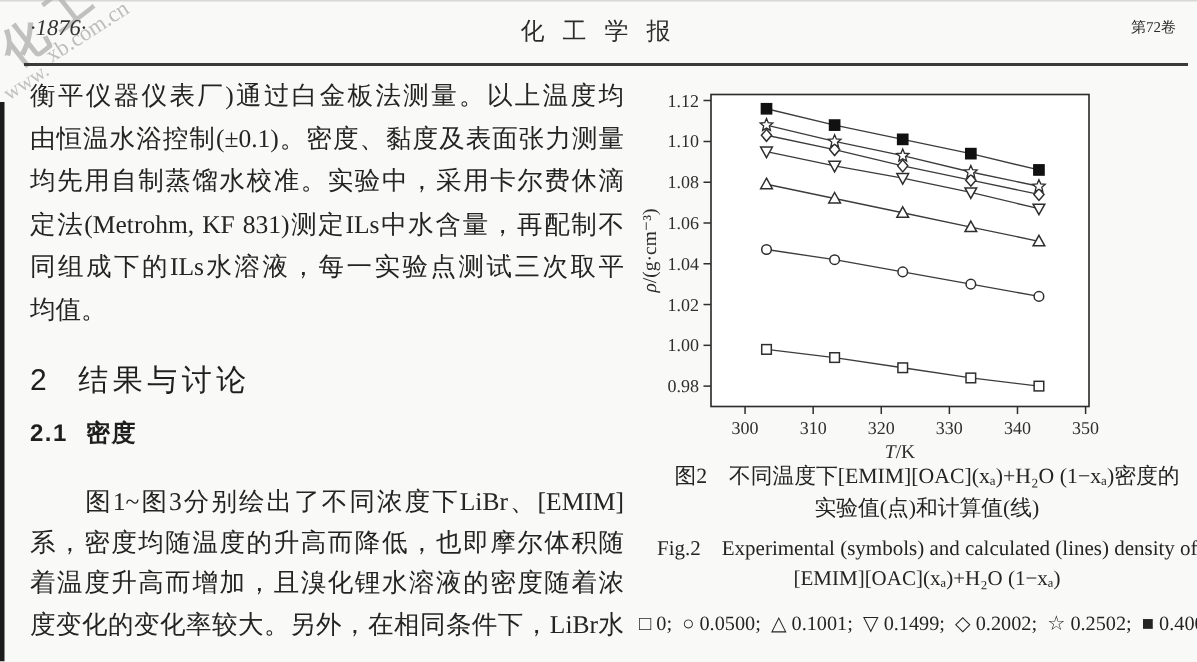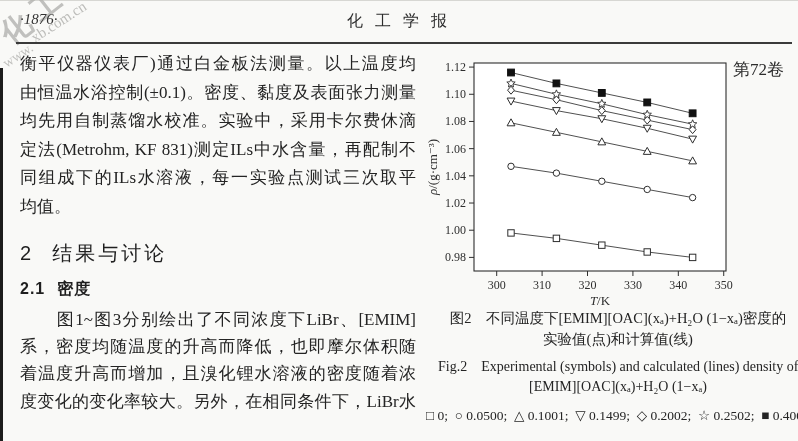--- a/index.html
+++ b/index.html
@@ -15,36 +15,36 @@
   
   .watermark{position:absolute;left:-6px;top:-4px;width:170px;height:120px;color:#b3b3b0;z-index:1;pointer-events:none;}
   .wm-chars{position:absolute;left:-2px;top:26px;font-size:30px;letter-spacing:8px;transform:rotate(-38deg);transform-origin:left top;opacity:.8;font-weight:bold;}
   .wm-url{position:absolute;left:34px;top:36px;font-size:15px;transform:rotate(-33deg);transform-origin:left top;opacity:.85;}
   .wm-www{position:absolute;left:6px;top:62px;font-size:14px;transform:rotate(-33deg);transform-origin:left top;opacity:.8;}
 
   
   .header{position:absolute;top:11px;left:0;width:798px;height:20px;z-index:2;}
   .pageno{position:absolute;left:20px;top:0;font-style:italic;font-size:15px;color:#333;}
   .jtitle{position:absolute;left:0;right:0;top:0;text-align:center;font-size:16px;letter-spacing:4px;color:#2c2c2c;}
-  .vol{position:absolute;right:14px;top:0;font-size:17px;color:#2c2c2c;margin-top:47px;}
+  .vol{position:absolute;right:14px;top:0;font-size:10px;color:#2c2c2c;}
   .rule{position:absolute;top:42px;left:16px;width:776px;border-bottom:2px solid #3a3a3a;z-index:2;}
 
   
   .columns{position:absolute;top:50px;left:0;width:798px;display:flex;z-index:2;}
   .col-left{width:396px;padding-left:20px;box-sizing:content-box;}
   .col-right{width:372px;padding-left:10px;}
 
   .para{font-size:17px;color:#242424;}
   .para .line{line-height:28.6px;text-align:justify;text-align-last:justify;white-space:pre;overflow:hidden;}
   .para .line.flush{text-align-last:left;}
   .para2 .line{line-height:27.4px;}
 
   .sec-heading{margin-top:18px;margin-bottom:2px;display:flex;gap:18px;align-items:baseline;
     font-family:"Liberation Sans","DejaVu Sans",sans-serif;font-size:20px;color:#1f1f1f;letter-spacing:3px;}
-  .subsec-heading{margin-top:12px;margin-bottom:6px;display:flex;gap:12px;align-items:baseline;
+  .subsec-heading{margin-top:12px;margin-bottom:21px;display:flex;gap:12px;align-items:baseline;
     font-family:"Liberation Sans","DejaVu Sans",sans-serif;font-weight:700;font-size:16px;color:#1f1f1f;letter-spacing:1px;}
 
   
   #chart{width:363px;height:252px;margin-top:4px;}
   .cap{text-align:center;color:#242424;}
   .cap div{white-space:pre;margin-left:12px;}
   .cap.cn{font-size:14.5px;line-height:21px;margin-top:2px;}
   .cap.en{font-size:14px;line-height:20px;margin-top:7px;}
   .legend{margin-top:10px;text-align:center;font-size:13.5px;color:#242424;white-space:pre;}
 </style>

